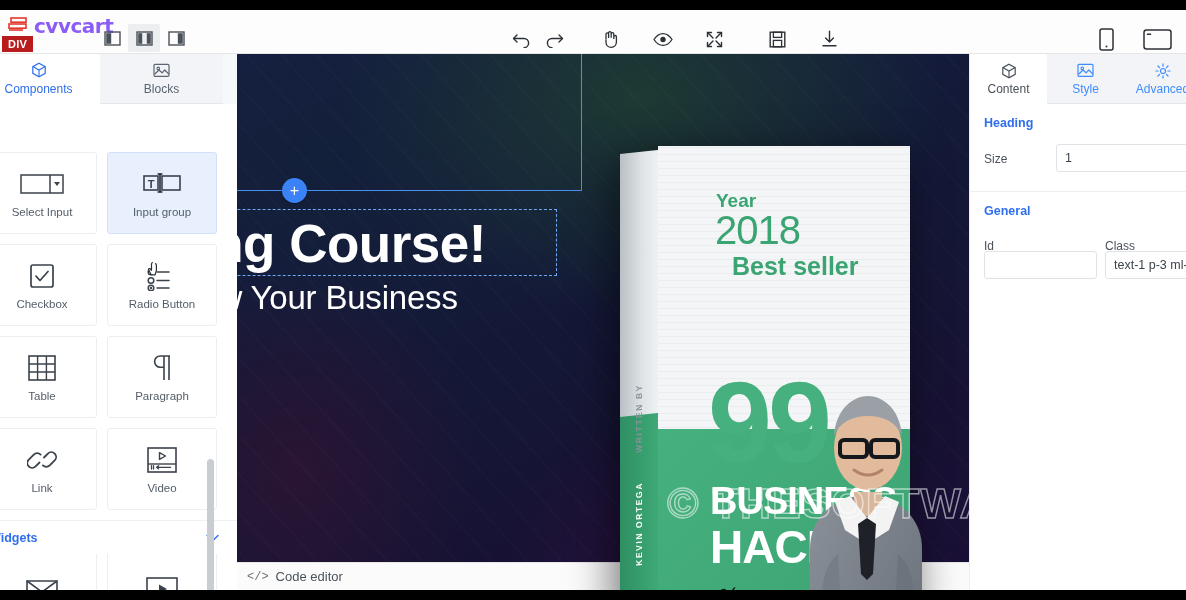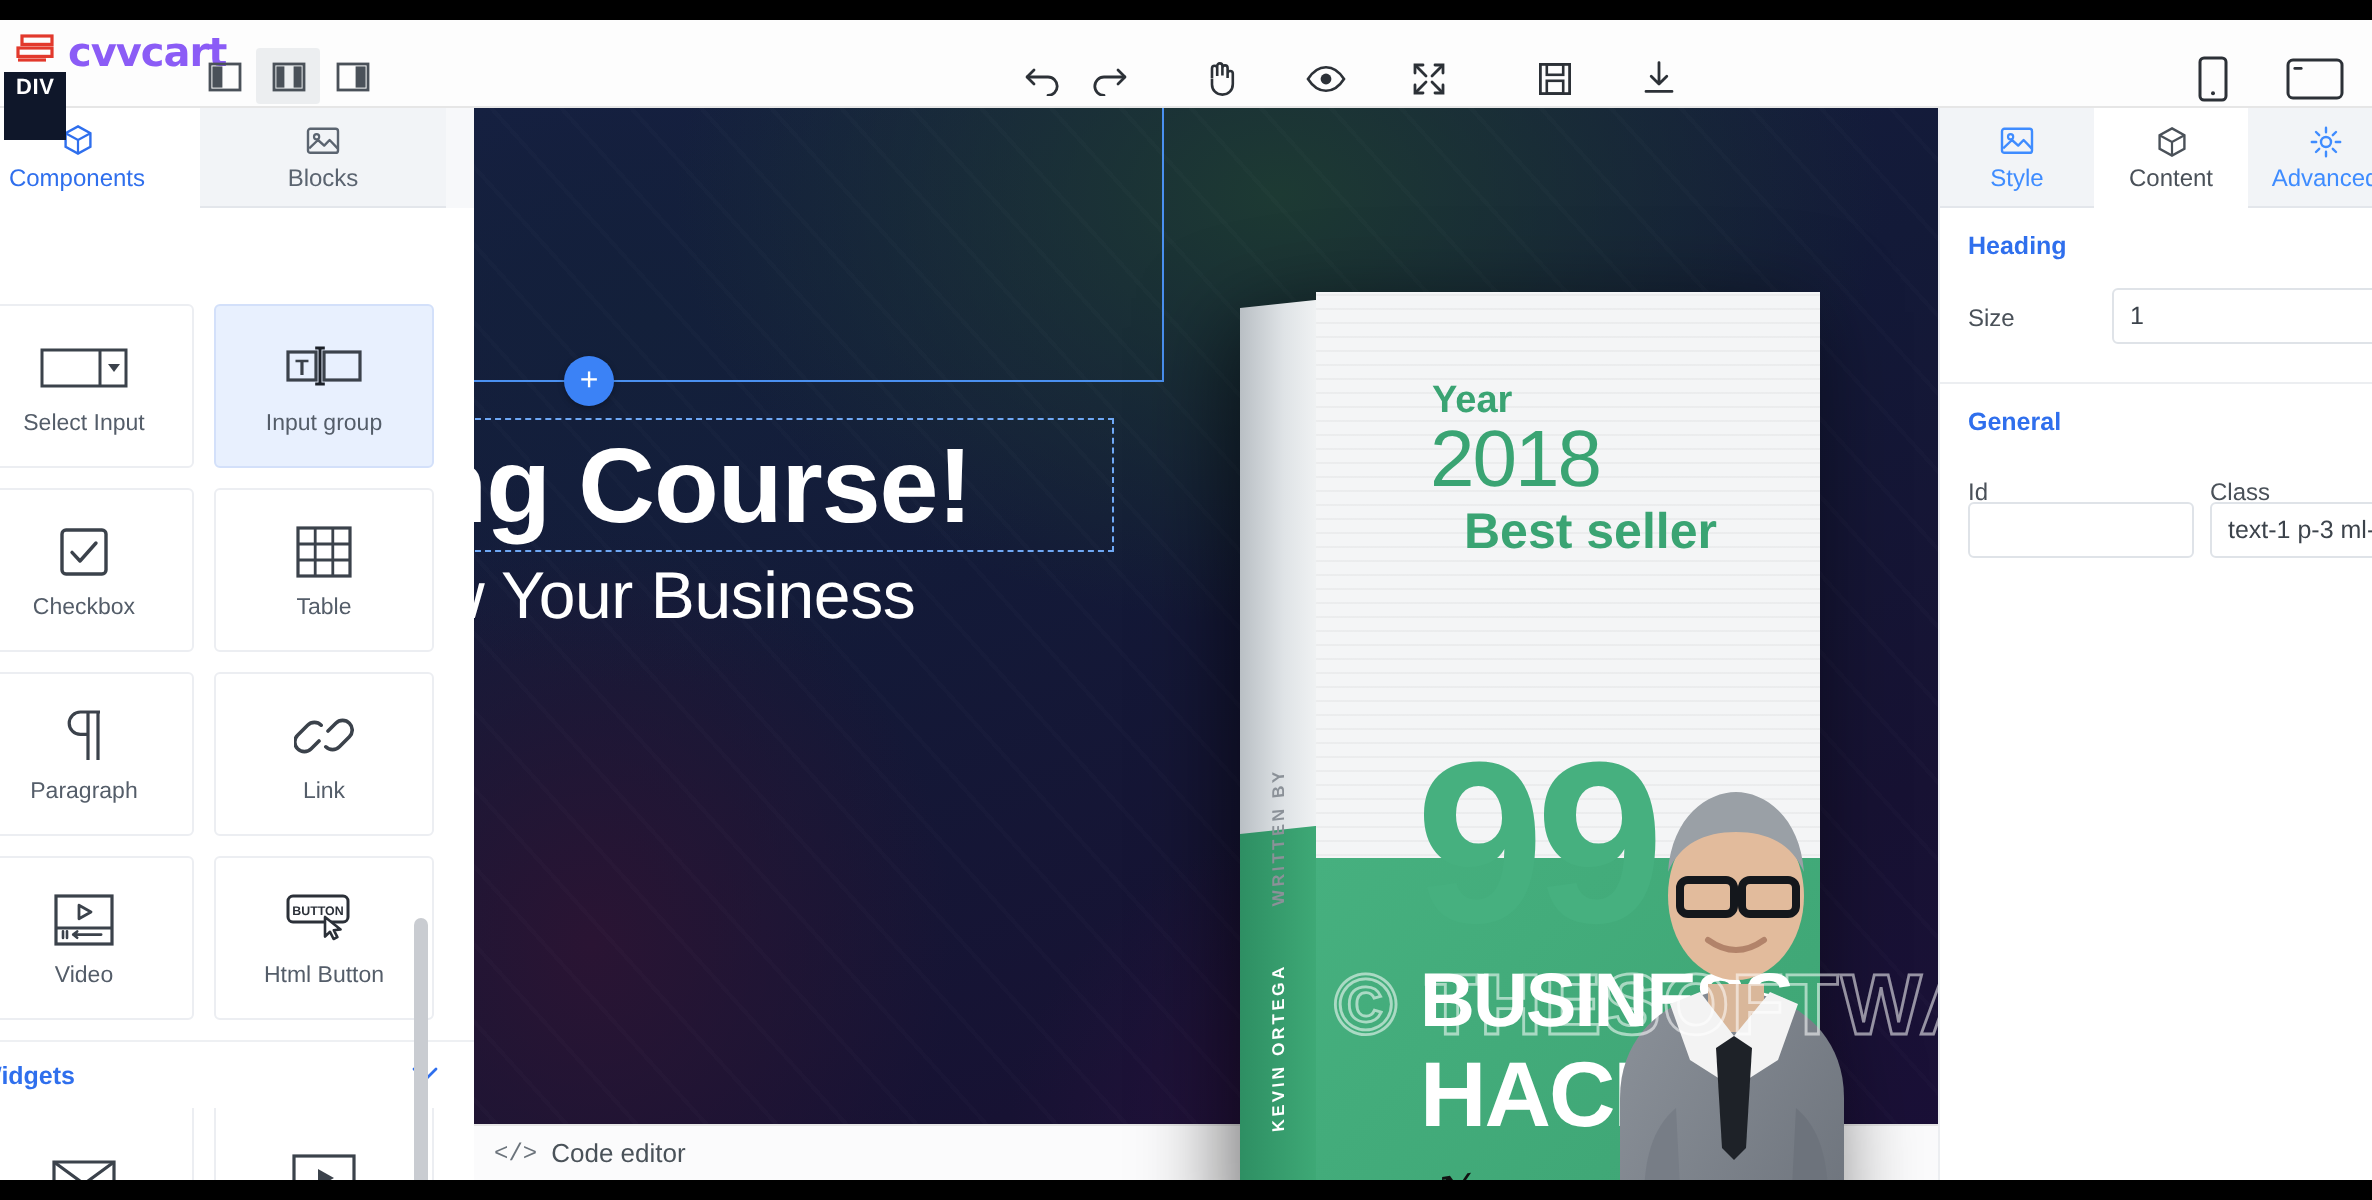--- a/index.html
+++ b/index.html
@@ -31,23 +31,23 @@
     display: flex; align-items: center; gap: 4px;
   }
   .logo-mark { width: 22px; height: 20px; }
   .logo-text {
     font-family: "DejaVu Sans", sans-serif;
     font-size: 20px; font-weight: 700; color: #8b5cf6;
     letter-spacing: -0.5px;
   }
   .div-badge {
     position: absolute; left: 2px; top: 26px;
-    background: #0f172a; color: #fff;
+    background: #b91c1c; color: #fff;
     font-size: 11px; font-weight: 600;
-    padding: 2px 6px 20px 6px;
+    padding: 2px 6px 2px 6px;
     letter-spacing: 0.3px;
     z-index: 40;
   }
   .panel-toggles {
     position: absolute; left: 96px; top: 14px;
     display: flex; align-items: center;
   }
   .ptog {
     width: 32px; height: 28px;
     display: flex; align-items: center; justify-content: center;
@@ -527,20 +527,33 @@
         <div class="comp-card">
           <span class="cico">
             <svg width="26" height="26" viewBox="0 0 26 26">
                 <rect x="2" y="2" width="22" height="22" rx="2" fill="none" stroke="#3b424b" stroke-width="1.7"></rect>
                 <path d="M7 13.2l4 4.3 8-9" fill="none" stroke="#3b424b" stroke-width="1.7" stroke-linecap="round" stroke-linejoin="round"></path>
               </svg>
           </span>
           <span class="clabel">Checkbox</span>
         </div>
 
+        <div class="comp-card">
+          <span class="cico">
+            <svg width="34" height="30" viewBox="0 0 34 30">
+              <circle cx="6" cy="11" r="2.8" fill="none" stroke="#3b424b" stroke-width="1.5"></circle>
+              <circle cx="6" cy="19.5" r="2.8" fill="none" stroke="#3b424b" stroke-width="1.5"></circle>
+              <circle cx="6" cy="27" r="2.8" fill="none" stroke="#3b424b" stroke-width="1.5"></circle>
+              <circle cx="6" cy="27" r="1.2" fill="#3b424b"></circle>
+              <path d="M12 11h12M12 19.5h12M12 27h12" stroke="#3b424b" stroke-width="1.5" stroke-linecap="round"></path>
+              <path d="M8 1.5c-.9 0-1.5.7-1.5 1.6v6.2l-1.3-1.4c-.6-.7-1.7-.3-1.7.7l2.5 5 4.1.2 1.3-4.4V4.2c0-.9-.6-1.5-1.4-1.5" fill="#fff" stroke="#2b3038" stroke-width="1.2" stroke-linejoin="round"></path>
+            </svg>
+          </span>
+          <span class="clabel">Radio Button</span>
+        </div>
 
         <div class="comp-card">
           <span class="cico">
             <svg width="28" height="26" viewBox="0 0 28 26">
                 <rect x="1" y="1" width="26" height="24" fill="none" stroke="#3b424b" stroke-width="1.6"></rect>
                 <path d="M1 9h26M1 17h26M9.6 1v24M18.4 1v24" stroke="#3b424b" stroke-width="1.4"></path>
               </svg>
           </span>
           <span class="clabel">Table</span>
         </div>
@@ -676,39 +689,39 @@
   </div>
 
   <div class="codebar">
     <span class="code-ico">&lt;/&gt;</span>
     <span>Code editor</span>
   </div>
 
   <div class="rightpanel">
 
     <div class="rp-tabs">
+      <div class="rp-tab active">
+        <span class="ico">
+          <svg width="16" height="16" viewBox="0 0 16 16">
+              <path d="M8 1.2 14.2 4.6v6.8L8 14.8 1.8 11.4V4.6Z" fill="none" stroke="#4a5159" stroke-width="1.2"></path>
+              <path d="M1.8 4.6 8 8l6.2-3.4M8 8v6.8" fill="none" stroke="#4a5159" stroke-width="1.1"></path>
+            </svg>
+        </span>
+        <span>Content</span>
+      </div>
       <div class="rp-tab">
         <span class="ico">
           <svg width="17" height="15" viewBox="0 0 17 15">
               <rect x="1" y="1.4" width="15" height="12" rx="1.2" fill="none" stroke="#3f8cff" stroke-width="1.2"></rect>
               <circle cx="5.3" cy="5.4" r="1.3" fill="none" stroke="#3f8cff" stroke-width="1.1"></circle>
               <path d="M1.6 11.2 6 7l3.1 2.8L11.8 7l4 4.2" fill="none" stroke="#3f8cff" stroke-width="1.2" stroke-linejoin="round"></path>
             </svg>
         </span>
         <span>Style</span>
       </div>
-      <div class="rp-tab active">
-        <span class="ico">
-          <svg width="16" height="16" viewBox="0 0 16 16">
-              <path d="M8 1.2 14.2 4.6v6.8L8 14.8 1.8 11.4V4.6Z" fill="none" stroke="#4a5159" stroke-width="1.2"></path>
-              <path d="M1.8 4.6 8 8l6.2-3.4M8 8v6.8" fill="none" stroke="#4a5159" stroke-width="1.1"></path>
-            </svg>
-        </span>
-        <span>Content</span>
-      </div>
       <div class="rp-tab">
         <span class="ico">
           <svg width="16" height="16" viewBox="0 0 16 16">
               <circle cx="8" cy="8" r="2.5" fill="none" stroke="#3f8cff" stroke-width="1.2"></circle>
               <path d="M8 .9v2.2M8 12.9v2.2M.9 8h2.2M12.9 8h2.2M3 3l1.6 1.6M11.4 11.4 13 13M13 3l-1.6 1.6M4.6 11.4 3 13" stroke="#3f8cff" stroke-width="1.2" stroke-linecap="round"></path>
             </svg>
         </span>
         <span>Advanced</span>
       </div>
     </div>

